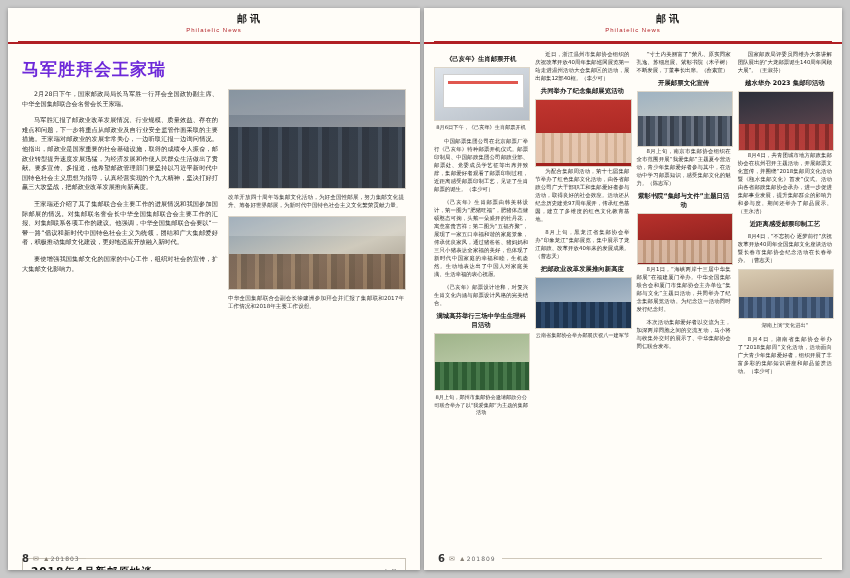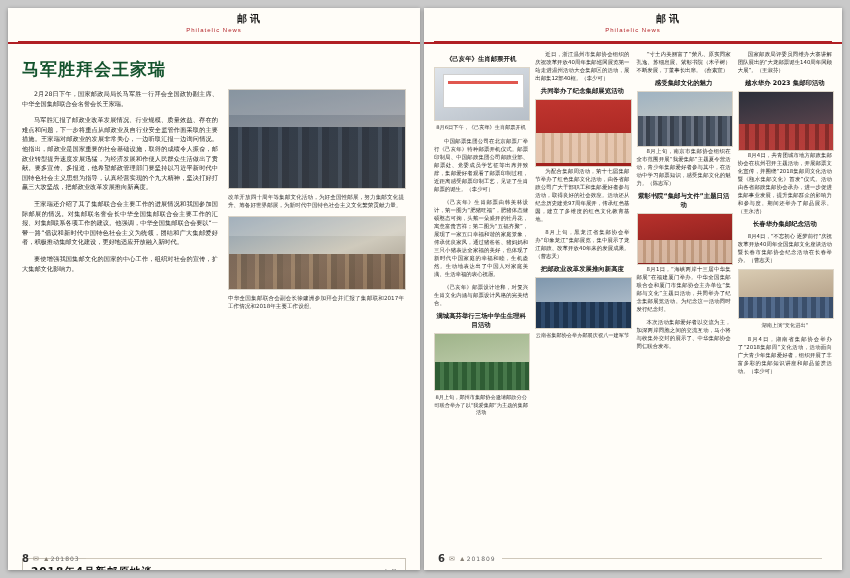--- a/index.html
+++ b/index.html
@@ -30,21 +30,21 @@
     font-size:6px;color:#b01f24;letter-spacing:1px;
   }
   .masthead .mh-rule{
     position:absolute;left:10px;right:10px;bottom:0;height:1px;background:#b01f24;
   }
 
   
   .lp-body{padding:8px 14px 0 14px;position:relative;height:500px;}
   .headline{
     font-family:"DejaVu Sans", sans-serif;
-    font-size:17px;font-weight:bold;color:#14532d;letter-spacing:1px;
+    font-size:17px;font-weight:bold;color:#6d28d9;letter-spacing:1px;
     margin:6px 0 8px 0;
   }
   .lp-cols{display:flex;gap:10px;}
   .lp-textcol{width:196px;}
   .lp-imgcol{width:176px;}
   p.cn{
     font-family:"DejaVu Sans", sans-serif;
     font-size:6.2px;line-height:9.6px;color:#242424;text-align:justify;
     margin:0 0 7px 0;text-indent:12px;
   }
@@ -214,40 +214,40 @@
             <p class="cn-s">为配合集邮周活动，第十七届集邮节举办了红色集邮文化活动，由各省邮政公司广大干部职工和集邮爱好者参与活动，取得良好的社会效应。活动还从纪念历史建党97周年展开，传承红色基因，建立了多维度的红色文化教育基地。</p>
             <p class="cn-s">8月上旬，黑龙江省集邮协会举办“印象龙江”集邮展览，集中展示了龙江邮政、改革开放40年来的发展成果。（曹志天）</p>
             <div class="news-title dark">把邮政业改革发展推向新高度</div>
             <div class="thumb t-blue">
               <div class="row"></div>
             </div>
             <div class="thumb-cap">云南省集邮协会举办邮展庆祝八一建军节</div>
           </div>
           <div class="rcol">
             <p class="cn-s">“寸土内美丽富了”荣凡、原实同家孔逸、苏细息展、紫彰书院（木子树）不断发展，丁董事长出席。（蔡素宜）</p>
-            <div class="news-title dark">感受集邮文化的魅力</div>
+            <div class="news-title dark">开展邮票文化宣传</div>
             <div class="thumb t-crowd">
               <div class="row"></div>
             </div>
             <p class="cn-s">8月上旬，南京市集邮协会组织在全市范围开展“我爱集邮”主题夏令营活动，青少年集邮爱好者参与其中，在活动中学习邮票知识，感受集邮文化的魅力。（陈志军）</p>
             <div class="news-title dark">紫彰书院“集邮与文件”主题日活动</div>
             <div class="thumb t-banner">
               <div class="row"></div>
             </div>
             <p class="cn-s">8月1日，“海峡两岸十三届中华集邮展”在福建厦门举办。中华全国集邮联合会和厦门市集邮协会主办单位“集邮与文化”主题日活动，共同举办了纪念集邮展览活动。为纪念这一活动同时发行纪念封。</p>
             <p class="cn-s">本次活动集邮爱好者以交流为主，加深两岸同胞之间的交流互动，马小将与收集外交封的展示了、中华集邮协会同仁联合发布。</p>
           </div>
           <div class="rcol">
             <p class="cn-s">国家邮政局评委员同维办大寨讲解团队展出的“大龙邮票诞生140周年回顾大展”。（王淑芬）</p>
             <div class="news-title dark">越水华办 2023 集邮印活动</div>
             <div class="thumb t-stage">
               <div class="row"></div>
             </div>
             <p class="cn-s">8月4日，共青团城市地方邮政集邮协会在杭州召开主题活动，开展邮票文化宣传，并围绕“2018集邮周文化活动暨《瓯水集邮文化》首发”仪式。活动由各省邮政集邮协会承办，进一步促进集邮事业发展，提升集邮群众的影响力和参与度。期间还举办了邮品展示。（王永洁）</p>
-            <div class="news-title dark">长春华办集邮纪念活动</div>
+            <div class="news-title dark">近距离感受邮票印制工艺</div>
             <p class="cn-s">8月4日，“不忘初心 逐梦前行”庆祝改革开放40周年全国集邮文化座谈活动暨长春市集邮协会纪念活动在长春举办。（曹志天）</p>
             <div class="thumb t-wall">
               <div class="row"></div>
             </div>
             <div class="thumb-cap">湖南上演“文化进出”</div>
             <p class="cn-s">8月4日，湖南省集邮协会举办了“2018集邮周”文化活动，活动面向广大青少年集邮爱好者，组织开展了丰富多彩的集邮知识讲座和邮品鉴赏活动。（李少可）</p>
           </div>
         </div>
     </div>
 

